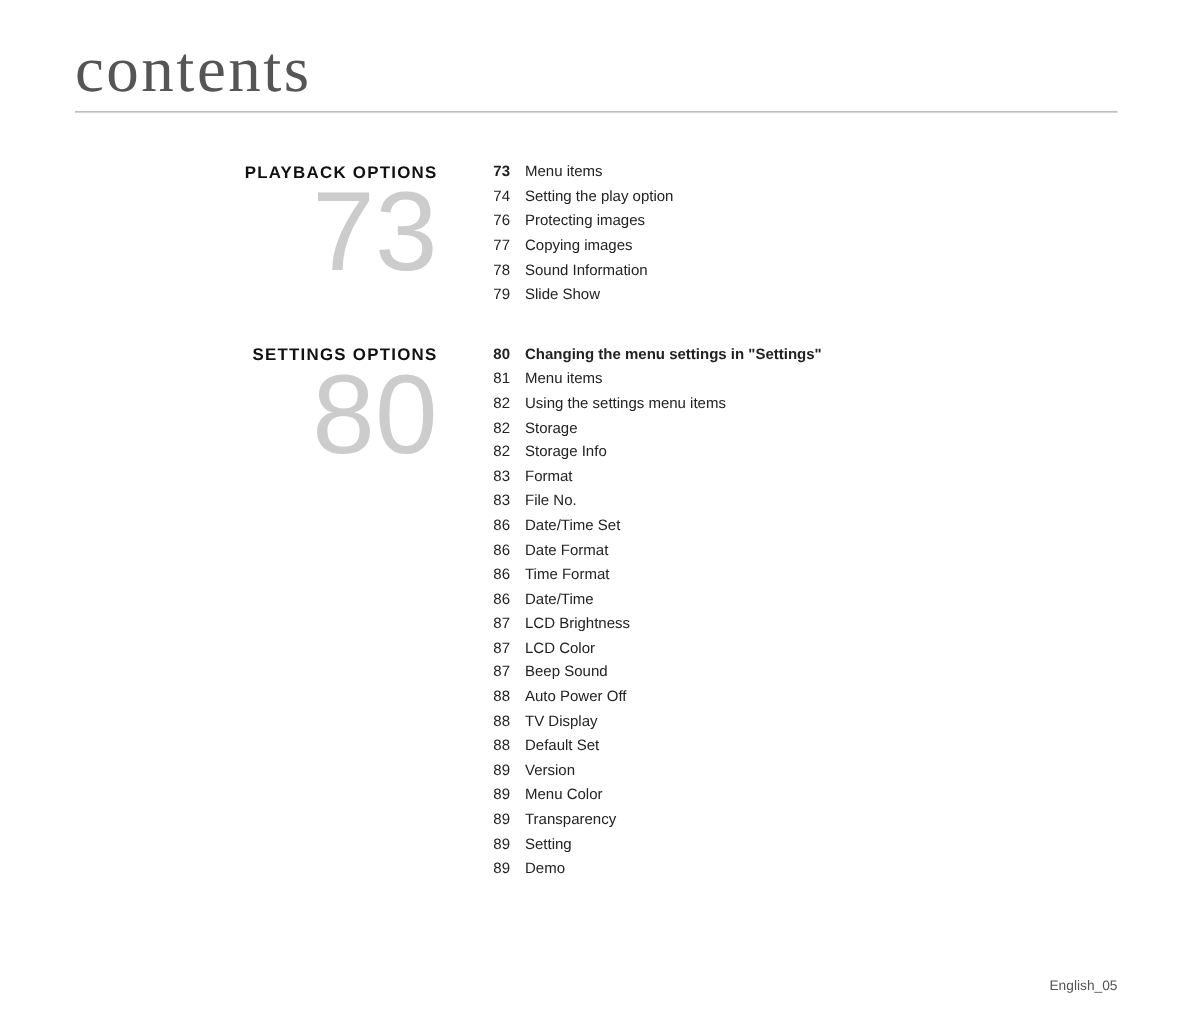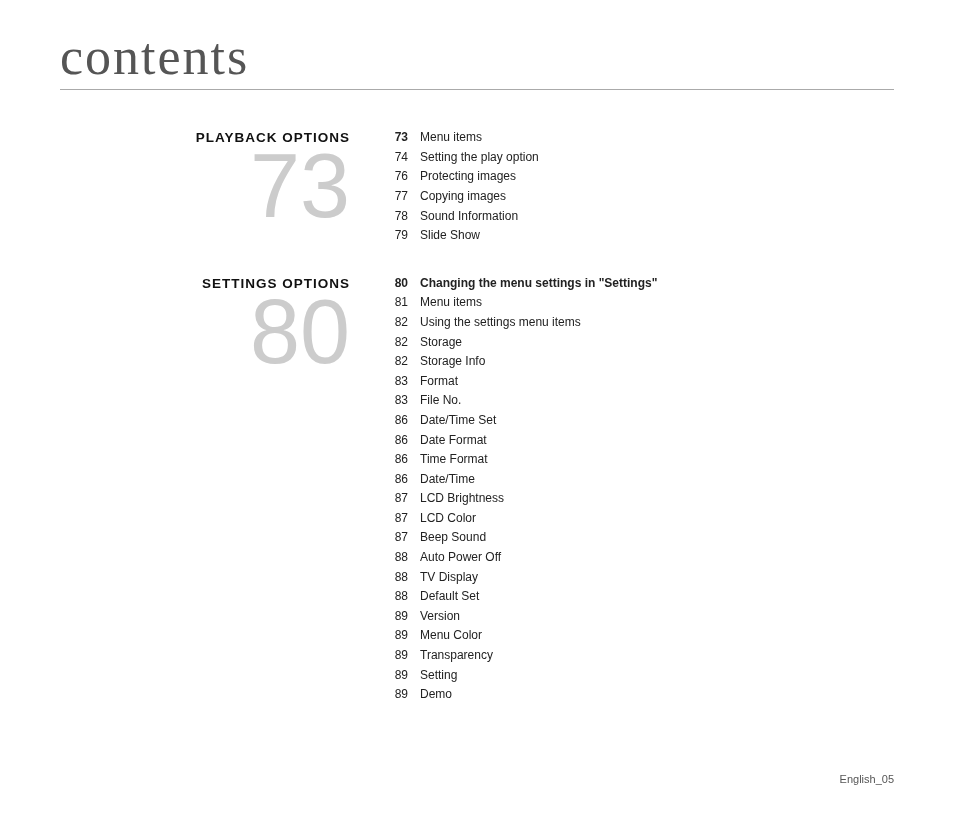--- a/index.html
+++ b/index.html
@@ -110,21 +110,21 @@
       font-size: 12px;
       color: #222;
     }
 
     .toc-label.bold {
       font-weight: 700;
     }
 
     .footer {
       position: absolute;
-      bottom: 40px;
+      bottom: 30px;
       right: 60px;
       font-size: 11px;
       color: #555;
       text-align: right;
     }
   </style>
 </head>
 <body>
 
 <div class="page">

